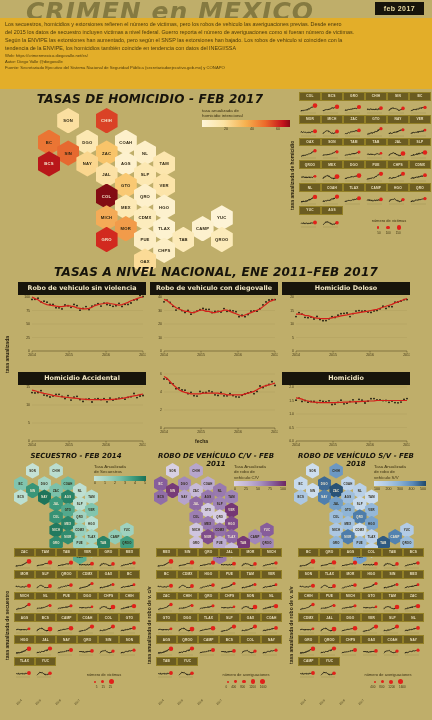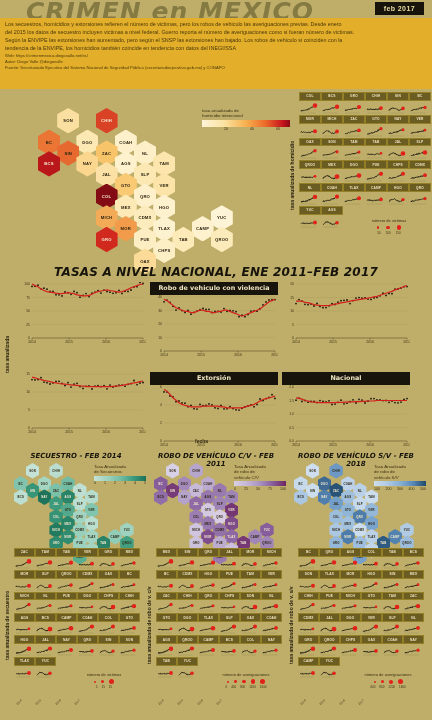--- a/index.html
+++ b/index.html
@@ -104,20 +104,21 @@
   <div class="notebox">
     <p>Los secuestros, homicidios y extorsiones refieren el número de victimas, pero los robos de vehiculo las averiguaciones previas. Desde enero</p>
     <p>del 2015 los datos de secuestro incluyen victimas a nivel federal. Guerro reporta el número de averiguaciones como si fueran número de victimas.</p>
     <p>Según la ENVIPE las extorsiones han aumentado, pero según el SNSP las extorsiones han bajado. Los robos de vehiculo si coinciden con la</p>
     <p>tendencia de la ENVIPE, los homicidios también coincide en tendencia con datos del INEGI/SSA</p>
     <p class="small">Web: https://crimenmexico.diegovalle.net/es/</p>
     <p class="small">Autor: Diego Valle @diegovalle</p>
     <p class="small">Fuente: Secretariado Ejecutivo del Sistema Nacional de Seguridad Pública (secretariadoejecutivo.gob.mx) y CONAPO</p>
   </div>
 
+  <div class="sect-title" style="left:30px;top:92px;width:240px;">TASAS DE HOMICIDIO - FEB 2017</div>
 
   <div class="hexwrap" id="homMap" style="left:38px;top:108px;width:250px;height:132px;">
       <div class="hex" style="width: 22px; height: 25.4px; left: 19.2px; top: 0px; background: rgb(251, 223, 160);">
         <span>SON</span>
       </div>
       <div class="hex dark" style="width: 22px; height: 25.4px; left: 57.6px; top: 0px; background: rgb(218, 66, 38);">
         <span>CHIH</span>
       </div>
       <div class="hex" style="width: 22px; height: 25.4px; left: 0px; top: 21.6px; background: rgb(234, 117, 52);">
         <span>BC</span>
@@ -569,20 +570,21 @@
       <span>100</span>
       <span>150</span>
     </div>
   </div>
 
   <div class="sect-title" style="left:0;top:265px;width:432px;">TASAS A NIVEL NACIONAL, ENE 2011–FEB 2017</div>
   <div class="axis-lab" style="left:4px;top:300px;height:110px;">tasa anualizada</div>
   <div class="ax-t" style="left:195px;top:438px;">fecha</div>
   <div id="natGrid">
       <div class="np" style="left: 18px; top: 282px; width: 128px;">
+        <div class="np-title">Robo de vehiculo sin violencia</div>
         <div class="np-body">
           <svg width="128" height="62">
             <line x1="14" y1="2.0" x2="125" y2="2.0" stroke="#a8975a" stroke-width="0.3"></line>
             <text x="12" y="3.4" font-size="3.4" fill="#3b3112" text-anchor="end" font-family="Liberation Sans">100</text>
             <line x1="14" y1="15.5" x2="125" y2="15.5" stroke="#a8975a" stroke-width="0.3"></line>
             <text x="12" y="16.9" font-size="3.4" fill="#3b3112" text-anchor="end" font-family="Liberation Sans">75</text>
             <line x1="14" y1="29.0" x2="125" y2="29.0" stroke="#a8975a" stroke-width="0.3"></line>
             <text x="12" y="30.4" font-size="3.4" fill="#3b3112" text-anchor="end" font-family="Liberation Sans">50</text>
             <line x1="14" y1="42.5" x2="125" y2="42.5" stroke="#a8975a" stroke-width="0.3"></line>
             <text x="12" y="43.9" font-size="3.4" fill="#3b3112" text-anchor="end" font-family="Liberation Sans">25</text>
@@ -633,21 +635,21 @@
             <circle cx="113.0" cy="8.0" r="0.9" fill="#17140b"></circle>
             <circle cx="116.0" cy="4.9" r="0.9" fill="#17140b"></circle>
             <circle cx="119.0" cy="4.7" r="0.9" fill="#17140b"></circle>
             <circle cx="122.0" cy="0.4" r="0.9" fill="#17140b"></circle>
             <circle cx="125.0" cy="1.5" r="0.9" fill="#17140b"></circle>
             <path d="M14.0,2.0 L17.0,3.6 L20.0,4.7 L23.0,6.9 L26.0,8.5 L29.0,9.6 L32.0,10.1 L35.0,10.6 L38.0,11.2 L41.0,11.7 L44.0,11.7 L47.0,11.2 L50.0,10.6 L53.0,11.2 L56.0,11.7 L59.0,12.8 L62.0,13.3 L65.0,13.9 L68.0,13.9 L71.0,13.3 L74.0,12.3 L77.0,10.6 L80.0,9.6 L83.0,9.0 L86.0,8.5 L89.0,7.9 L92.0,8.5 L95.0,9.0 L98.0,9.6 L101.0,10.1 L104.0,9.6 L107.0,8.5 L110.0,7.4 L113.0,5.8 L116.0,4.7 L119.0,3.6 L122.0,2.5 L125.0,2.0" fill="none" stroke="#d41f1a" stroke-width="1.2"></path>
           </svg>
         </div>
       </div>
       <div class="np" style="left: 150px; top: 282px; width: 128px;">
-        <div class="np-title">Robo de vehiculo con violencia</div>
+        <div class="np-title">Robo de vehiculo con diegovalle</div>
         <div class="np-body">
           <svg width="128" height="62">
             <line x1="14" y1="2.0" x2="125" y2="2.0" stroke="#a8975a" stroke-width="0.3"></line>
             <text x="12" y="3.4" font-size="3.4" fill="#3b3112" text-anchor="end" font-family="Liberation Sans">40</text>
             <line x1="14" y1="15.5" x2="125" y2="15.5" stroke="#a8975a" stroke-width="0.3"></line>
             <text x="12" y="16.9" font-size="3.4" fill="#3b3112" text-anchor="end" font-family="Liberation Sans">30</text>
             <line x1="14" y1="29.0" x2="125" y2="29.0" stroke="#a8975a" stroke-width="0.3"></line>
             <text x="12" y="30.4" font-size="3.4" fill="#3b3112" text-anchor="end" font-family="Liberation Sans">20</text>
             <line x1="14" y1="42.5" x2="125" y2="42.5" stroke="#a8975a" stroke-width="0.3"></line>
             <text x="12" y="43.9" font-size="3.4" fill="#3b3112" text-anchor="end" font-family="Liberation Sans">10</text>
@@ -698,20 +700,21 @@
             <circle cx="113.0" cy="9.9" r="0.9" fill="#17140b"></circle>
             <circle cx="116.0" cy="6.9" r="0.9" fill="#17140b"></circle>
             <circle cx="119.0" cy="5.0" r="0.9" fill="#17140b"></circle>
             <circle cx="122.0" cy="4.6" r="0.9" fill="#17140b"></circle>
             <circle cx="125.0" cy="4.6" r="0.9" fill="#17140b"></circle>
             <path d="M14.0,4.4 L17.0,5.6 L20.0,8.0 L23.0,10.4 L26.0,12.8 L29.0,14.0 L32.0,15.2 L35.0,16.4 L38.0,16.4 L41.0,17.6 L44.0,17.6 L47.0,16.4 L50.0,15.2 L53.0,15.2 L56.0,16.4 L59.0,16.4 L62.0,17.6 L65.0,17.6 L68.0,16.4 L71.0,16.4 L74.0,15.2 L77.0,15.2 L80.0,16.4 L83.0,17.6 L86.0,18.8 L89.0,20.0 L92.0,21.2 L95.0,20.0 L98.0,18.8 L101.0,17.6 L104.0,16.4 L107.0,15.2 L110.0,14.0 L113.0,11.6 L116.0,9.2 L119.0,6.8 L122.0,5.6 L125.0,4.4" fill="none" stroke="#d41f1a" stroke-width="1.2"></path>
           </svg>
         </div>
       </div>
       <div class="np" style="left: 282px; top: 282px; width: 128px;">
+        <div class="np-title">Homicidio Doloso</div>
         <div class="np-body">
           <svg width="128" height="62">
             <line x1="14" y1="2.0" x2="125" y2="2.0" stroke="#a8975a" stroke-width="0.3"></line>
             <text x="12" y="3.4" font-size="3.4" fill="#3b3112" text-anchor="end" font-family="Liberation Sans">20</text>
             <line x1="14" y1="15.5" x2="125" y2="15.5" stroke="#a8975a" stroke-width="0.3"></line>
             <text x="12" y="16.9" font-size="3.4" fill="#3b3112" text-anchor="end" font-family="Liberation Sans">15</text>
             <line x1="14" y1="29.0" x2="125" y2="29.0" stroke="#a8975a" stroke-width="0.3"></line>
             <text x="12" y="30.4" font-size="3.4" fill="#3b3112" text-anchor="end" font-family="Liberation Sans">10</text>
             <line x1="14" y1="42.5" x2="125" y2="42.5" stroke="#a8975a" stroke-width="0.3"></line>
             <text x="12" y="43.9" font-size="3.4" fill="#3b3112" text-anchor="end" font-family="Liberation Sans">5</text>
@@ -762,20 +765,21 @@
             <circle cx="113.0" cy="7.2" r="0.9" fill="#17140b"></circle>
             <circle cx="116.0" cy="7.0" r="0.9" fill="#17140b"></circle>
             <circle cx="119.0" cy="6.0" r="0.9" fill="#17140b"></circle>
             <circle cx="122.0" cy="4.7" r="0.9" fill="#17140b"></circle>
             <circle cx="125.0" cy="4.6" r="0.9" fill="#17140b"></circle>
             <path d="M14.0,19.2 L17.0,19.2 L20.0,19.2 L23.0,20.4 L26.0,20.7 L29.0,21.6 L32.0,22.6 L35.0,23.1 L38.0,23.4 L41.0,23.6 L44.0,23.6 L47.0,23.4 L50.0,22.9 L53.0,22.1 L56.0,21.6 L59.0,20.9 L62.0,20.4 L65.0,19.9 L68.0,19.2 L71.0,18.7 L74.0,18.2 L77.0,17.7 L80.0,17.2 L83.0,16.7 L86.0,16.2 L89.0,15.5 L92.0,14.8 L95.0,14.3 L98.0,13.3 L101.0,12.3 L104.0,11.3 L107.0,10.3 L110.0,9.4 L113.0,7.9 L116.0,6.9 L119.0,5.7 L122.0,4.5 L125.0,3.7" fill="none" stroke="#d41f1a" stroke-width="1.2"></path>
           </svg>
         </div>
       </div>
       <div class="np" style="left: 18px; top: 372px; width: 128px;">
+        <div class="np-title">Homicidio Accidental</div>
         <div class="np-body">
           <svg width="128" height="62">
             <line x1="14" y1="2.0" x2="125" y2="2.0" stroke="#a8975a" stroke-width="0.3"></line>
             <text x="12" y="3.4" font-size="3.4" fill="#3b3112" text-anchor="end" font-family="Liberation Sans">15</text>
             <line x1="14" y1="20.0" x2="125" y2="20.0" stroke="#a8975a" stroke-width="0.3"></line>
             <text x="12" y="21.4" font-size="3.4" fill="#3b3112" text-anchor="end" font-family="Liberation Sans">10</text>
             <line x1="14" y1="38.0" x2="125" y2="38.0" stroke="#a8975a" stroke-width="0.3"></line>
             <text x="12" y="39.4" font-size="3.4" fill="#3b3112" text-anchor="end" font-family="Liberation Sans">5</text>
             <line x1="14" y1="56.0" x2="125" y2="56.0" stroke="#a8975a" stroke-width="0.3"></line>
             <text x="12" y="57.4" font-size="3.4" fill="#3b3112" text-anchor="end" font-family="Liberation Sans">0</text>
@@ -824,21 +828,20 @@
             <circle cx="113.0" cy="11.7" r="0.9" fill="#17140b"></circle>
             <circle cx="116.0" cy="8.5" r="0.9" fill="#17140b"></circle>
             <circle cx="119.0" cy="12.6" r="0.9" fill="#17140b"></circle>
             <circle cx="122.0" cy="11.0" r="0.9" fill="#17140b"></circle>
             <circle cx="125.0" cy="10.5" r="0.9" fill="#17140b"></circle>
             <path d="M14.0,5.2 L17.0,5.8 L20.0,6.8 L23.0,7.7 L26.0,8.4 L29.0,9.0 L32.0,9.6 L35.0,10.3 L38.0,10.9 L41.0,11.5 L44.0,11.8 L47.0,12.2 L50.0,12.5 L53.0,12.8 L56.0,13.1 L59.0,13.4 L62.0,13.8 L65.0,14.1 L68.0,14.4 L71.0,14.7 L74.0,14.7 L77.0,14.7 L80.0,14.7 L83.0,14.7 L86.0,14.7 L89.0,14.7 L92.0,14.7 L95.0,14.4 L98.0,14.1 L101.0,13.8 L104.0,13.4 L107.0,12.8 L110.0,12.2 L113.0,11.5 L116.0,10.9 L119.0,10.3 L122.0,9.6 L125.0,9.0" fill="none" stroke="#d41f1a" stroke-width="1.2"></path>
           </svg>
         </div>
       </div>
       <div class="np" style="left: 150px; top: 372px; width: 128px;">
-        <div class="np-title">Extorsión</div>
         <div class="np-body">
           <svg width="128" height="62">
             <line x1="14" y1="2.0" x2="125" y2="2.0" stroke="#a8975a" stroke-width="0.3"></line>
             <text x="12" y="3.4" font-size="3.4" fill="#3b3112" text-anchor="end" font-family="Liberation Sans">6</text>
             <line x1="14" y1="20.0" x2="125" y2="20.0" stroke="#a8975a" stroke-width="0.3"></line>
             <text x="12" y="21.4" font-size="3.4" fill="#3b3112" text-anchor="end" font-family="Liberation Sans">4</text>
             <line x1="14" y1="38.0" x2="125" y2="38.0" stroke="#a8975a" stroke-width="0.3"></line>
             <text x="12" y="39.4" font-size="3.4" fill="#3b3112" text-anchor="end" font-family="Liberation Sans">2</text>
             <line x1="14" y1="56.0" x2="125" y2="56.0" stroke="#a8975a" stroke-width="0.3"></line>
             <text x="12" y="57.4" font-size="3.4" fill="#3b3112" text-anchor="end" font-family="Liberation Sans">0</text>
@@ -887,21 +890,21 @@
             <circle cx="113.0" cy="15.6" r="0.9" fill="#17140b"></circle>
             <circle cx="116.0" cy="13.6" r="0.9" fill="#17140b"></circle>
             <circle cx="119.0" cy="12.3" r="0.9" fill="#17140b"></circle>
             <circle cx="122.0" cy="9.7" r="0.9" fill="#17140b"></circle>
             <circle cx="125.0" cy="13.4" r="0.9" fill="#17140b"></circle>
             <path d="M14.0,4.5 L17.0,6.2 L20.0,9.5 L23.0,12.8 L26.0,15.3 L29.0,17.8 L32.0,19.4 L35.0,20.3 L38.0,21.1 L41.0,21.9 L44.0,21.9 L47.0,21.9 L50.0,21.9 L53.0,21.1 L56.0,21.1 L59.0,21.1 L62.0,21.1 L65.0,21.1 L68.0,21.1 L71.0,21.9 L74.0,21.9 L77.0,22.8 L80.0,22.8 L83.0,22.8 L86.0,22.8 L89.0,22.8 L92.0,22.8 L95.0,21.9 L98.0,21.1 L101.0,20.3 L104.0,19.4 L107.0,17.8 L110.0,16.1 L113.0,14.5 L116.0,13.6 L119.0,12.8 L122.0,12.0 L125.0,11.1" fill="none" stroke="#d41f1a" stroke-width="1.2"></path>
           </svg>
         </div>
       </div>
       <div class="np" style="left: 282px; top: 372px; width: 128px;">
-        <div class="np-title">Nacional</div>
+        <div class="np-title">Homicidio</div>
         <div class="np-body">
           <svg width="128" height="62">
             <line x1="14" y1="2.0" x2="125" y2="2.0" stroke="#a8975a" stroke-width="0.3"></line>
             <text x="12" y="3.4" font-size="3.4" fill="#3b3112" text-anchor="end" font-family="Liberation Sans">2.0</text>
             <line x1="14" y1="15.5" x2="125" y2="15.5" stroke="#a8975a" stroke-width="0.3"></line>
             <text x="12" y="16.9" font-size="3.4" fill="#3b3112" text-anchor="end" font-family="Liberation Sans">1.5</text>
             <line x1="14" y1="29.0" x2="125" y2="29.0" stroke="#a8975a" stroke-width="0.3"></line>
             <text x="12" y="30.4" font-size="3.4" fill="#3b3112" text-anchor="end" font-family="Liberation Sans">1.0</text>
             <line x1="14" y1="42.5" x2="125" y2="42.5" stroke="#a8975a" stroke-width="0.3"></line>
             <text x="12" y="43.9" font-size="3.4" fill="#3b3112" text-anchor="end" font-family="Liberation Sans">0.5</text>

